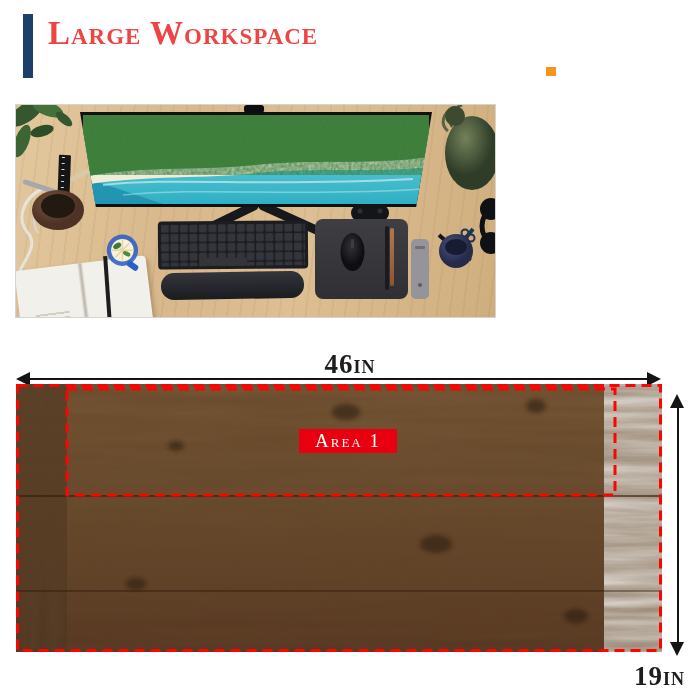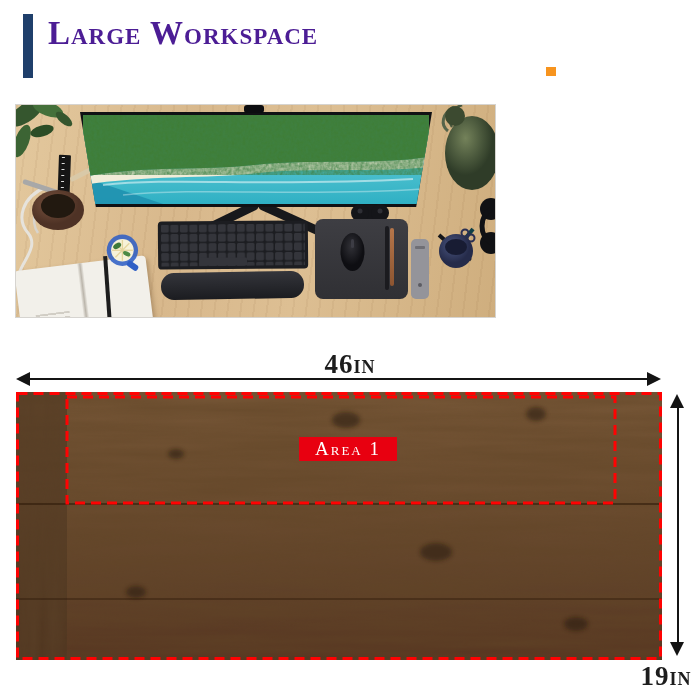--- a/index.html
+++ b/index.html
@@ -2,21 +2,21 @@
 <html><head>
 <meta charset="utf-8">
 <style>
   html,body{margin:0;padding:0;background:#ffffff;}
   .canvas{position:relative;width:700px;height:700px;background:#ffffff;overflow:hidden;
           font-family:"Liberation Serif",serif;}
 
   
   .accent-bar{position:absolute;left:23px;top:14px;width:10px;height:64px;background:#1f3f6b;}
   .title{position:absolute;left:48px;top:14px;margin:0;font-size:33px;line-height:38px;
-         font-weight:bold;font-variant:small-caps;letter-spacing:1px;color:#4c1d95;}
+         font-weight:bold;font-variant:small-caps;letter-spacing:1px;color:#ef4444;}
   .subtitle{position:absolute;left:49px;top:55px;margin:0;font-size:11.5px;letter-spacing:1.8px;
             color:#8c8c8c;white-space:nowrap;}
   .accent-square{position:absolute;left:546px;top:67px;width:10px;height:9px;background:#f7941e;}
 
   
   .photo{position:absolute;left:15px;top:104px;width:479px;height:212px;margin:0;
          border:1px solid #d6d4d0;overflow:hidden;background:#d8b88c;}
   .photo *{position:absolute;}
   .desk-base{left:0;top:0;width:100%;height:100%;
      background:linear-gradient(100deg,#e3c89d 0%,#d8b88c 35%,#ddbf93 60%,#cfae7e 100%);}
@@ -62,37 +62,37 @@
             transform:rotate(-27deg);}
   .pencil-b{left:6px;top:80px;width:40px;height:5px;background:#a8a8a8;border-radius:2px;
             transform:rotate(18deg);}
   .leaves{left:-8px;top:-8px;}
 
   
   .dim-label{position:absolute;color:#1d1d1d;white-space:nowrap;font-weight:bold;}
   .dim-label .num{font-size:27px;letter-spacing:1px;}
   .dim-label .unit{font-size:18px;text-transform:uppercase;letter-spacing:1px;}
   .width-label{left:280px;top:349px;width:140px;text-align:center;}
-  .depth-label{left:634px;top:661px;width:64px;text-align:center;}
+  .depth-label{left:634px;top:661px;width:64px;text-align:left;}
 
   .h-arrow{position:absolute;left:16px;top:372px;width:645px;height:14px;}
   .h-arrow .line{position:absolute;left:11px;right:11px;top:6px;height:2px;background:#141414;}
   .h-arrow .head-l{position:absolute;left:0;top:0;width:0;height:0;
       border-right:14px solid #141414;border-top:7px solid transparent;border-bottom:7px solid transparent;}
   .h-arrow .head-r{position:absolute;right:0;top:0;width:0;height:0;
       border-left:14px solid #141414;border-top:7px solid transparent;border-bottom:7px solid transparent;}
 
   .v-arrow{position:absolute;left:670px;top:394px;width:15px;height:262px;}
   .v-arrow .line{position:absolute;top:11px;bottom:11px;left:6.5px;width:2px;background:#141414;}
   .v-arrow .head-t{position:absolute;top:0;left:0;width:0;height:0;
       border-bottom:14px solid #141414;border-left:7.5px solid transparent;border-right:7.5px solid transparent;}
   .v-arrow .head-b{position:absolute;bottom:0;left:0;width:0;height:0;
       border-top:14px solid #141414;border-left:7.5px solid transparent;border-right:7.5px solid transparent;}
 
-  .wood{position:absolute;left:16px;top:392px;width:646px;height:268px;
+  .wood{position:absolute;left:16px;top:384px;width:588px;height:268px;
         background:linear-gradient(180deg,#7d5c3c 0%,#6f4f32 40%,#60412a 72%,#53301f 100%);}
   .wood svg{position:absolute;left:0;top:0;}
   .area-label{position:absolute;width:98px;height:24px;background:#e80010;color:#ffffff;
       font-variant:small-caps;font-size:19px;letter-spacing:2px;text-align:center;line-height:24px;}
   .area-1{left:283px;top:45px;}
   .area-2{left:283px;top:174px;height:25px;line-height:25px;}
 </style>
 </head>
 <body>
 

